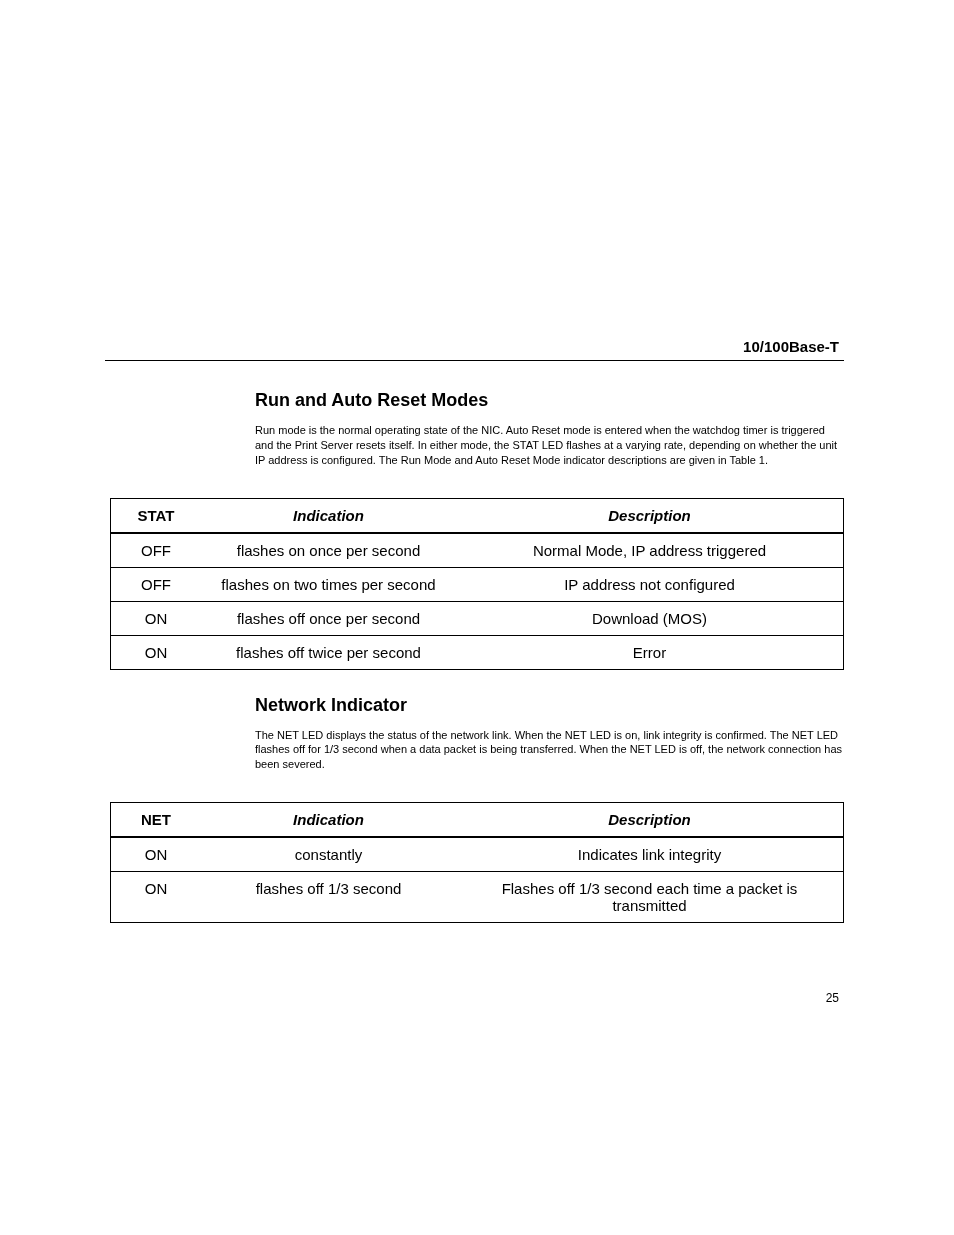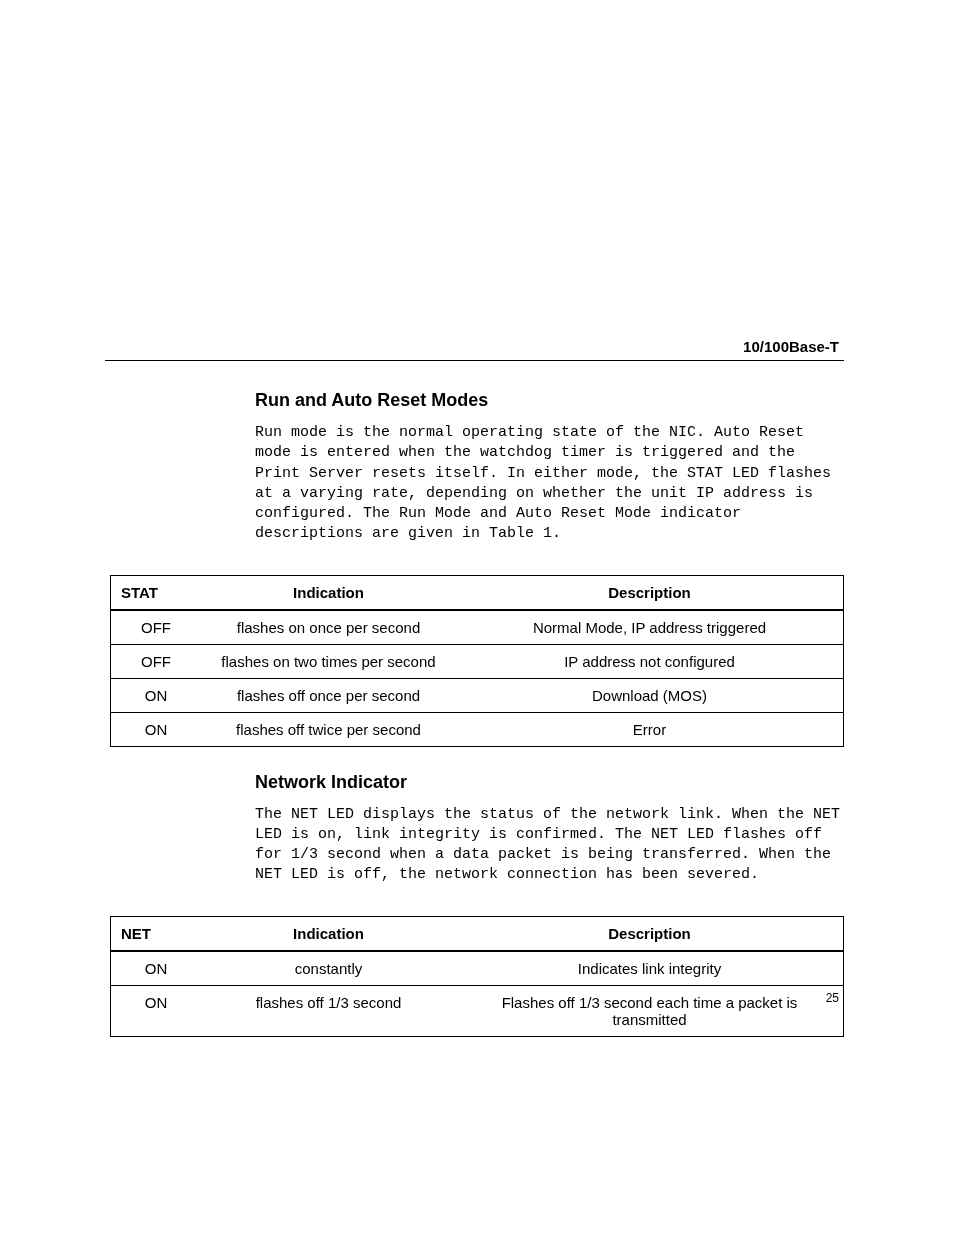--- a/index.html
+++ b/index.html
@@ -33,24 +33,23 @@
   .content {
     margin-top: 55px;
     margin-left: 145px;
   }
   .section-heading {
     font-weight: bold;
     font-size: 18px;
     margin-bottom: 12px;
   }
   .body-text {
-    font-size: 15px;
+    font-size: 11px;
     line-height: 1.35;
     margin-bottom: 30px;
-    font-family: Liberation Mono, monospace;
   }
   .table-caption {
     text-align: center;
     font-weight: bold;
     font-size: 15px;
     margin-top: 35px;
     margin-bottom: 12px;
   }
   table {
     width: 100%;
@@ -78,25 +77,25 @@
   }
   table th:last-child {
     border-right: 1px solid #000;
   }
   table td:first-child {
     border-left: 1px solid #000;
   }
   table td:last-child {
     border-right: 1px solid #000;
   }
-  .col-stat { width: 70px; text-align: left; padding-left: 10px;}
+  .col-stat { width: 70px; text-align: center; padding-left: 10px;}
   .data-col-stat { width: 70px; }
   .col-ind { width: 235px; }
   .col-desc { }
-  th.col-ind, th.col-desc { text-align: center; }
+  th.col-ind, th.col-desc { text-align: center; font-style: italic; }
   .page-number {
     position: absolute;
     bottom: 38px;
     right: 115px;
     font-size: 12px;
   }
   .section2 {
     margin-top: 25px;
   }
 </style>

